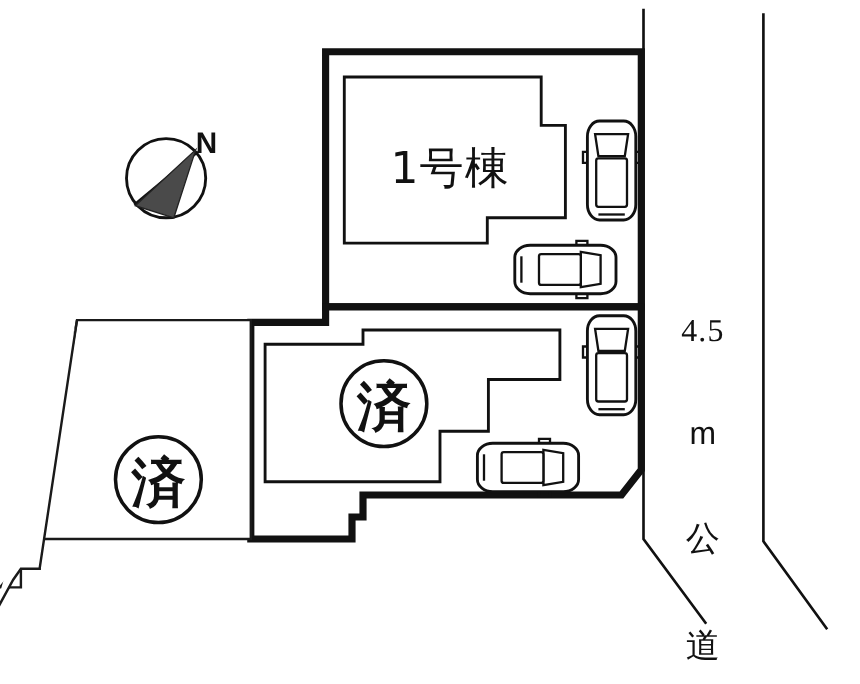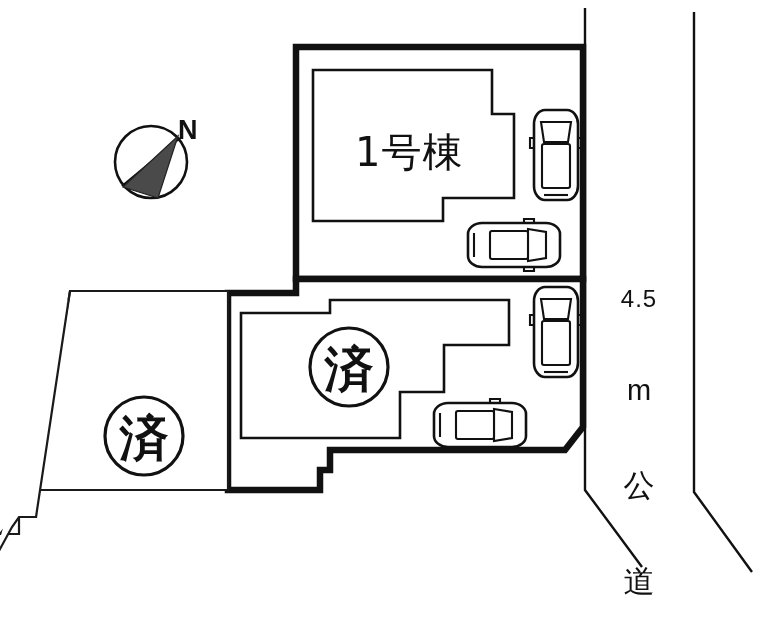--- a/index.html
+++ b/index.html
@@ -104,22 +104,22 @@
     width: 62px;
     text-align: center;
     font-family: "DejaVu Sans", sans-serif;
     font-size: 30px;
     line-height: 1.06;
     color: #111111;
     letter-spacing: 0px;
     white-space: pre;
   }
   .road-label .num {
-    font-family: Liberation Sans, sans-serif;
-    font-size: 24px;
+    font-family: Liberation Serif, serif;
+    font-size: 29px;
     letter-spacing: 1px;
   }
   .road-label .unit {
     font-family: "Liberation Sans", sans-serif;
     font-size: 29px;
   }
   .road-label .kanji {
     font-family: "DejaVu Sans", sans-serif;
     font-size: 31px;
   }

